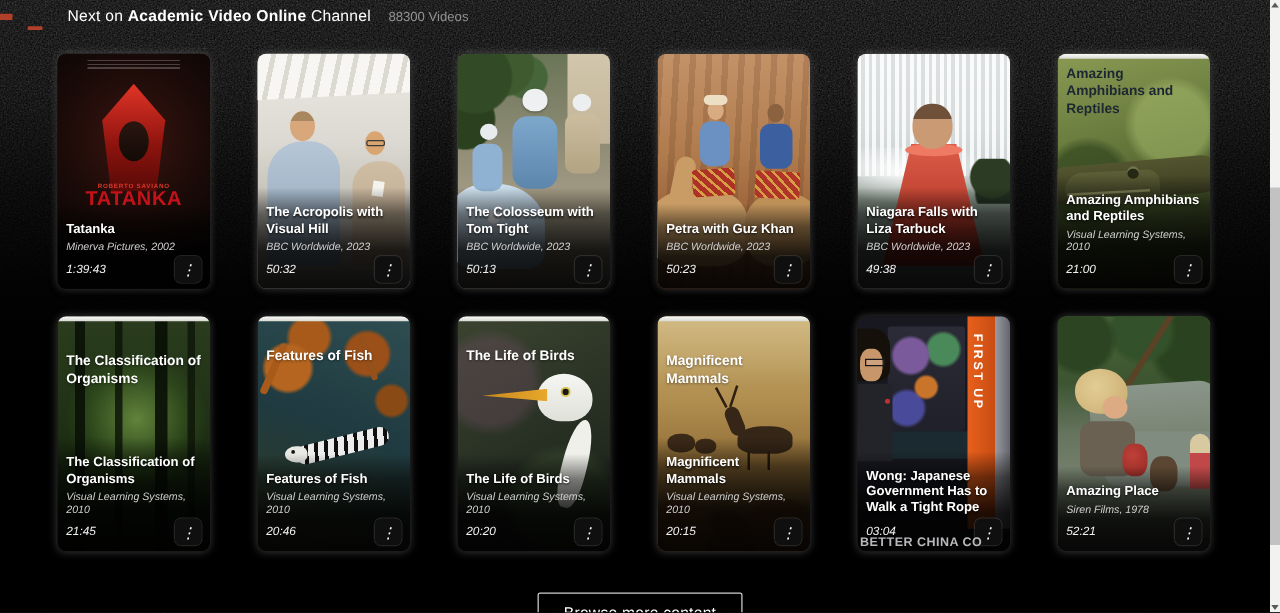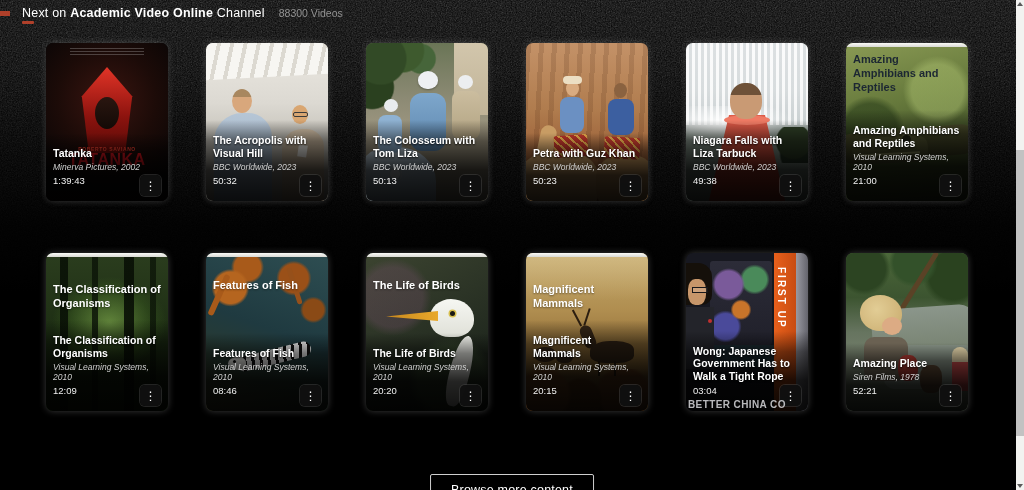--- a/index.html
+++ b/index.html
@@ -4,40 +4,40 @@
 <style>
   html,body{margin:0;padding:0;background:#000;}
   body{width:1024px;height:490px;overflow:hidden;font-family:"Liberation Sans",sans-serif;position:relative;}
   .stage{position:absolute;inset:0;overflow:hidden;background:#000;}
   .noise{position:absolute;top:0;left:0;z-index:0;}
   .fade{position:absolute;inset:0;z-index:1;background:linear-gradient(180deg,rgba(0,0,0,.30) 0%,rgba(0,0,0,.42) 14%,rgba(0,0,0,.72) 30%,rgba(0,0,0,.94) 46%,#000 60%);}
 
   
   .logo-frag{position:absolute;left:0;top:11px;width:10px;height:5px;background:#b0402a;z-index:5;}
   .hdr{position:absolute;left:22px;top:6px;z-index:5;display:flex;align-items:baseline;gap:14px;color:#fff;}
-  .h-main{font-size:12.5px;letter-spacing:.2px;}
+  .h-main{font-size:12.5px;letter-spacing:.2px;margin-left:32px;}
   .h-main b{font-weight:700;}
   .h-count{font-size:10.5px;color:#929292;}
   .accent-dash{position:absolute;left:22px;top:21px;width:12px;height:3px;background:#b0402a;border-radius:1px;z-index:5;}
 
   
   .row{position:absolute;left:46px;display:flex;gap:38px;z-index:2;}
   #row1{top:43px;} #row2{top:253px;}
-  .card{position:relative;flex:0 0 auto;width:122px;height:158px;border-radius:7px;overflow:hidden;background:#101010;
+  .card{position:relative;flex:0 0 auto;width:122px;height:188px;border-radius:7px;overflow:hidden;background:#101010;
         box-shadow:0 0 7px rgba(225,225,225,.26),0 2px 5px rgba(0,0,0,.65);}
   .art{position:absolute;inset:0;}
   .art div{position:absolute;}
   .slidebar{top:0;left:0;right:0;height:4px;background:linear-gradient(#fbfbf8,#d9d9d4);z-index:3;}
   .atitle{position:absolute;left:7px;right:5px;z-index:2;font-weight:700;font-size:11px;line-height:1.25;color:#fff;text-shadow:0 1px 2px rgba(0,0,0,.45);}
 
   .info{position:absolute;left:0;right:0;bottom:0;z-index:4;padding:14px 7px 5px;
         background:linear-gradient(180deg,rgba(0,0,0,0) 0%,rgba(0,0,0,.5) 26%,rgba(0,0,0,.85) 62%,rgba(0,0,0,.93) 100%);}
   .vtitle{color:#fff;font-size:10.5px;font-weight:700;line-height:1.22;margin-bottom:2px;text-shadow:0 1px 2px rgba(0,0,0,.85);}
   .vpub{color:#cfcfcf;font-size:8.5px;font-style:italic;margin-bottom:3px;}
-  .vmeta{display:flex;justify-content:space-between;}
+  .vmeta{display:flex;align-items:center;justify-content:space-between;font-style:italic;}
   .vdur{color:#f0f0f0;font-size:9.5px;}
   .kebab{width:21px;height:21px;border-radius:5px;background:rgba(16,16,16,.96);color:#fff;display:flex;align-items:center;justify-content:center;font-size:12px;line-height:1;box-shadow:0 0 0 1px rgba(75,75,75,.45);}
 
   
   .t0{background:radial-gradient(circle at 50% 36%,#3a1510 0%,#1c0b08 42%,#080505 78%),#050505;}
   .t0 .credits{left:20%;top:5px;width:60%;height:8px;background:repeating-linear-gradient(180deg,rgba(190,190,190,.55) 0 1px,transparent 1px 3px);opacity:.55;}
   .t0 .hood{left:26px;top:24px;width:70px;height:86px;background:linear-gradient(180deg,#e23427 0%,#8c130e 58%,#570a07 100%);
             clip-path:polygon(50% 0%,86% 34%,76% 100%,24% 100%,14% 34%);}
   .t0 .face{left:49px;top:54px;width:24px;height:32px;background:linear-gradient(#2a1610,#130a06);border-radius:50%;}
   .t0 .pcredit{left:0;right:0;top:103px;text-align:center;color:#d8392a;font-size:5px;font-weight:700;letter-spacing:.6px;}
@@ -245,21 +245,21 @@
         <div class="scooter"></div>
         <div class="lamp"></div>
         <div class="body2"></div>
         <div class="helm2"></div>
         <div class="body3"></div>
         <div class="helm3"></div>
         <div class="body1"></div>
         <div class="helm1"></div>
       </div>
       <div class="info">
-        <div class="vtitle">The Colosseum with Tom Liza</div>
+        <div class="vtitle">The Colosseum with Tom Tight</div>
         <div class="vpub">BBC Worldwide, 2023</div>
         <div class="vmeta">
           <span class="vdur">50:13</span>
           <span class="kebab">
               <span>⋮</span>
             </span>
         </div>
       </div>
     </div>
 
@@ -337,21 +337,21 @@
     <div class="card">
       <div class="art t6">
         <div class="trunks"></div>
         <div class="slidebar"></div>
         <div class="atitle">The Classification of Organisms</div>
       </div>
       <div class="info">
         <div class="vtitle">The Classification of Organisms</div>
         <div class="vpub">Visual Learning Systems, 2010</div>
         <div class="vmeta">
-          <span class="vdur">12:09</span>
+          <span class="vdur">21:45</span>
           <span class="kebab">
               <span>⋮</span>
             </span>
         </div>
       </div>
     </div>
 
     <div class="card">
       <div class="art t7">
         <div class="branch1"></div>
@@ -359,21 +359,21 @@
         <div class="eel"></div>
         <div class="ehead"></div>
         <div class="eeye"></div>
         <div class="slidebar"></div>
         <div class="atitle">Features of Fish</div>
       </div>
       <div class="info">
         <div class="vtitle">Features of Fish</div>
         <div class="vpub">Visual Learning Systems, 2010</div>
         <div class="vmeta">
-          <span class="vdur">08:46</span>
+          <span class="vdur">20:46</span>
           <span class="kebab">
               <span>⋮</span>
             </span>
         </div>
       </div>
     </div>
 
     <div class="card">
       <div class="art t8">
         <div class="neck"></div>

